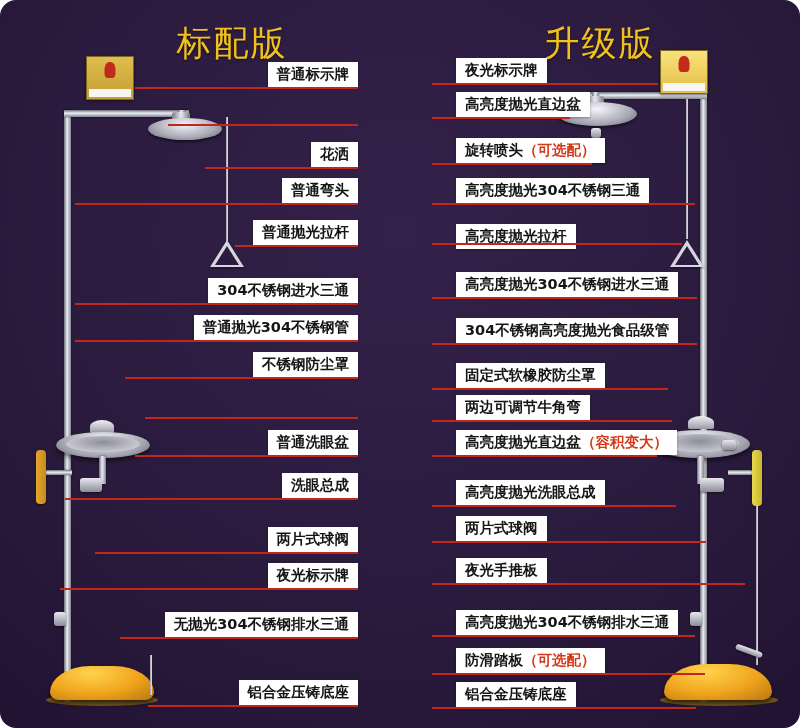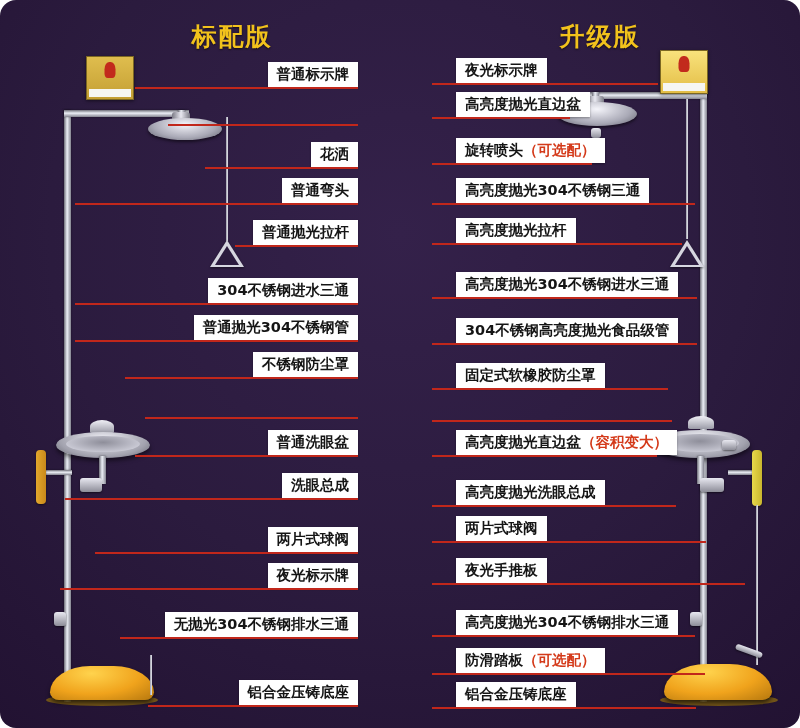--- a/index.html
+++ b/index.html
@@ -4,21 +4,21 @@
 <style>
   html,body{margin:0;padding:0;background:#ffffff;}
   .canvas{
     position:relative;width:800px;height:728px;overflow:hidden;
     background:radial-gradient(circle at 50% 32%, #34214a 0%, #2b1b3e 55%, #221232 100%);
     border-radius:16px;
     font-family:"DejaVu Sans","Liberation Sans",sans-serif;
   }
   .title{
     position:absolute;width:180px;text-align:center;
-    color:#f2c21c;font-size:25px;font-weight:bold;letter-spacing:2px;
+    color:#f2c21c;font-size:35px;font-weight:normal;letter-spacing:2px;
     text-shadow:0 1px 2px rgba(0,0,0,.6);
   }
   .lbl{
     position:absolute;background:#ffffff;color:#151515;
     font-size:14.5px;font-weight:bold;line-height:19px;
     padding:3px 9px;white-space:nowrap;box-shadow:0 1px 2px rgba(0,0,0,.35);
   }
   .lbl.L{right:442px;}
   .lbl.R{left:432px;margin-left:24px;}
   .lbl .note{color:#d43a1a;}
@@ -141,28 +141,29 @@
   <div class="ld" style="top:705px;left:148px;width:210px;"></div>
 
   <div class="lbl R" style="top:58px;"><span>夜光标示牌</span><span class="note"></span></div>
   <div class="ld" style="top:83px;left:432px;width:226px;"></div>
   <div class="lbl R" style="top:92px;"><span>高亮度抛光直边盆</span><span class="note"></span></div>
   <div class="ld" style="top:117px;left:432px;width:138px;"></div>
   <div class="lbl R" style="top:138px;"><span>旋转喷头</span><span class="note">（可选配）</span></div>
   <div class="ld" style="top:163px;left:432px;width:160px;"></div>
   <div class="lbl R" style="top:178px;"><span>高亮度抛光304不锈钢三通</span><span class="note"></span></div>
   <div class="ld" style="top:203px;left:432px;width:263px;"></div>
-  <div class="lbl R" style="top:218px;"><span>高亮度抛光拉杆</span><span class="note"></span></div>
+  <div class="lbl R" style="top:224px;"><span>高亮度抛光拉杆</span><span class="note"></span></div>
   <div class="ld" style="top:243px;left:432px;width:250px;"></div>
   <div class="lbl R" style="top:272px;"><span>高亮度抛光304不锈钢进水三通</span><span class="note"></span></div>
   <div class="ld" style="top:297px;left:432px;width:265px;"></div>
   <div class="lbl R" style="top:318px;"><span>304不锈钢高亮度抛光食品级管</span><span class="note"></span></div>
   <div class="ld" style="top:343px;left:432px;width:265px;"></div>
   <div class="lbl R" style="top:363px;"><span>固定式软橡胶防尘罩</span><span class="note"></span></div>
   <div class="ld" style="top:388px;left:432px;width:236px;"></div>
+  <div class="lbl R" style="top:395px;"><span>两边可调节牛角弯</span><span class="note"></span></div>
   <div class="ld" style="top:420px;left:432px;width:240px;"></div>
   <div class="lbl R" style="top:430px;"><span>高亮度抛光直边盆</span><span class="note">（容积变大）</span></div>
   <div class="ld" style="top:455px;left:432px;width:225px;"></div>
   <div class="lbl R" style="top:480px;"><span>高亮度抛光洗眼总成</span><span class="note"></span></div>
   <div class="ld" style="top:505px;left:432px;width:244px;"></div>
   <div class="lbl R" style="top:516px;"><span>两片式球阀</span><span class="note"></span></div>
   <div class="ld" style="top:541px;left:432px;width:274px;"></div>
   <div class="lbl R" style="top:558px;"><span>夜光手推板</span><span class="note"></span></div>
   <div class="ld" style="top:583px;left:432px;width:313px;"></div>
   <div class="lbl R" style="top:610px;"><span>高亮度抛光304不锈钢排水三通</span><span class="note"></span></div>

